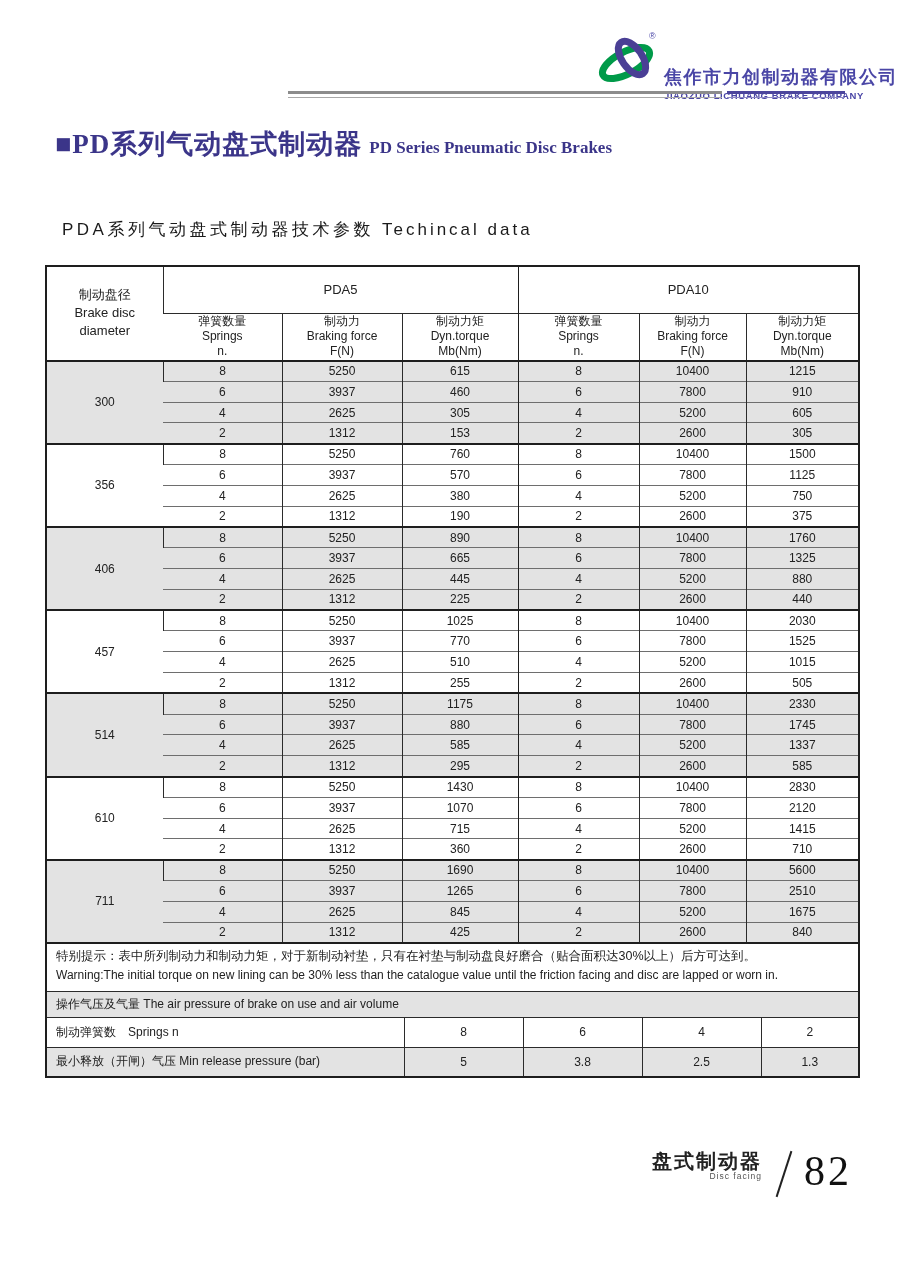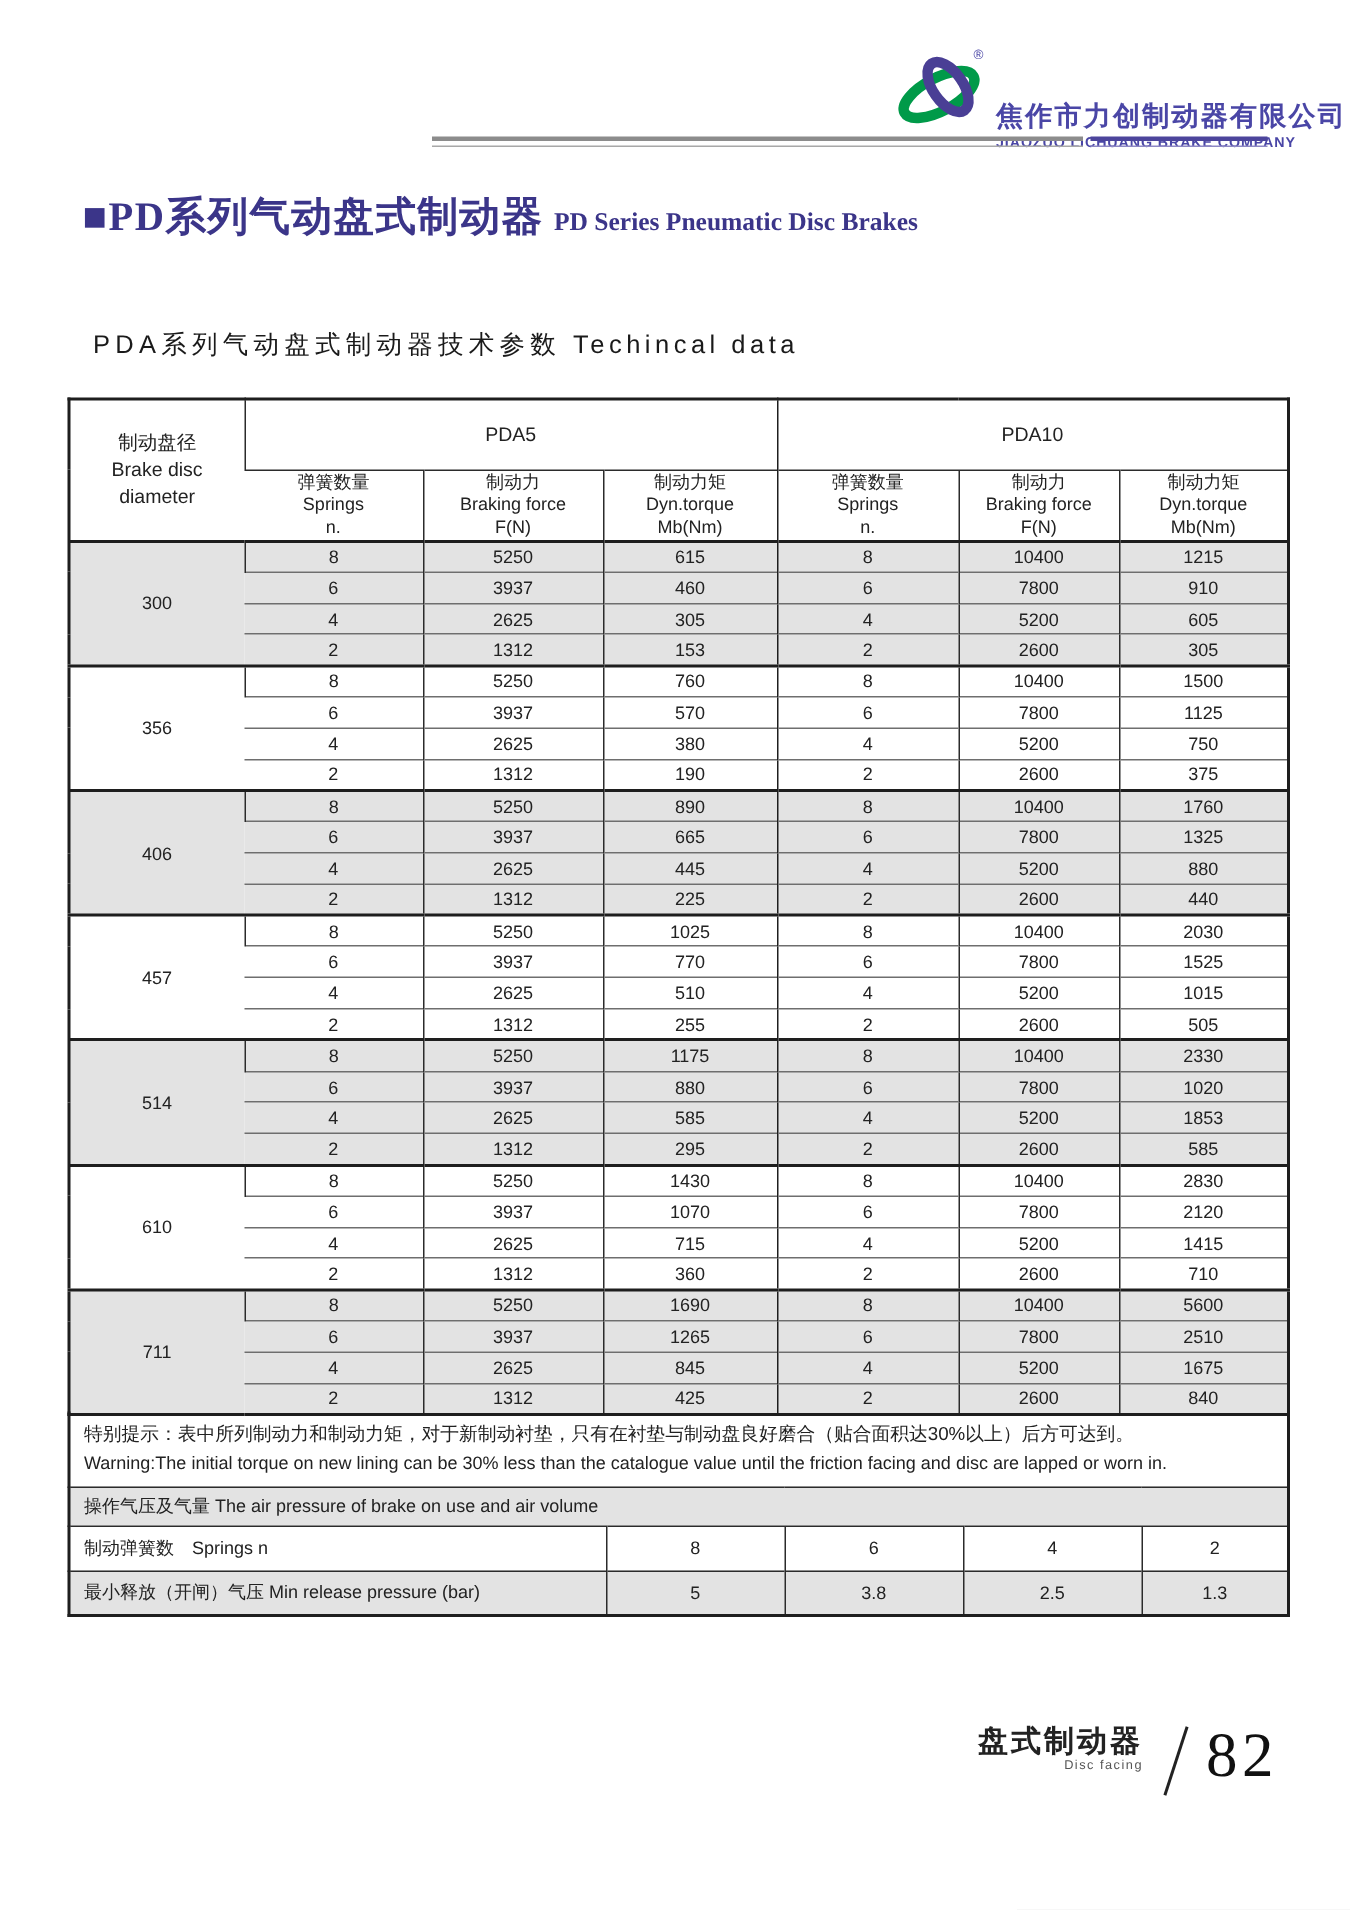--- a/index.html
+++ b/index.html
@@ -292,29 +292,29 @@
           <td class="model-sep">8</td>
           <td>10400</td>
           <td>2330</td>
         </tr>
         <tr class="shaded ">
           <td>6</td>
           <td>3937</td>
           <td>880</td>
           <td class="model-sep">6</td>
           <td>7800</td>
-          <td>1020</td>
+          <td>1745</td>
         </tr>
         <tr class="shaded ">
           <td>4</td>
           <td>2625</td>
           <td>585</td>
           <td class="model-sep">4</td>
           <td>5200</td>
-          <td>1853</td>
+          <td>1337</td>
         </tr>
         <tr class="shaded ">
           <td>2</td>
           <td>1312</td>
           <td>295</td>
           <td class="model-sep">2</td>
           <td>2600</td>
           <td>585</td>
         </tr>
         <tr class="group-start">

